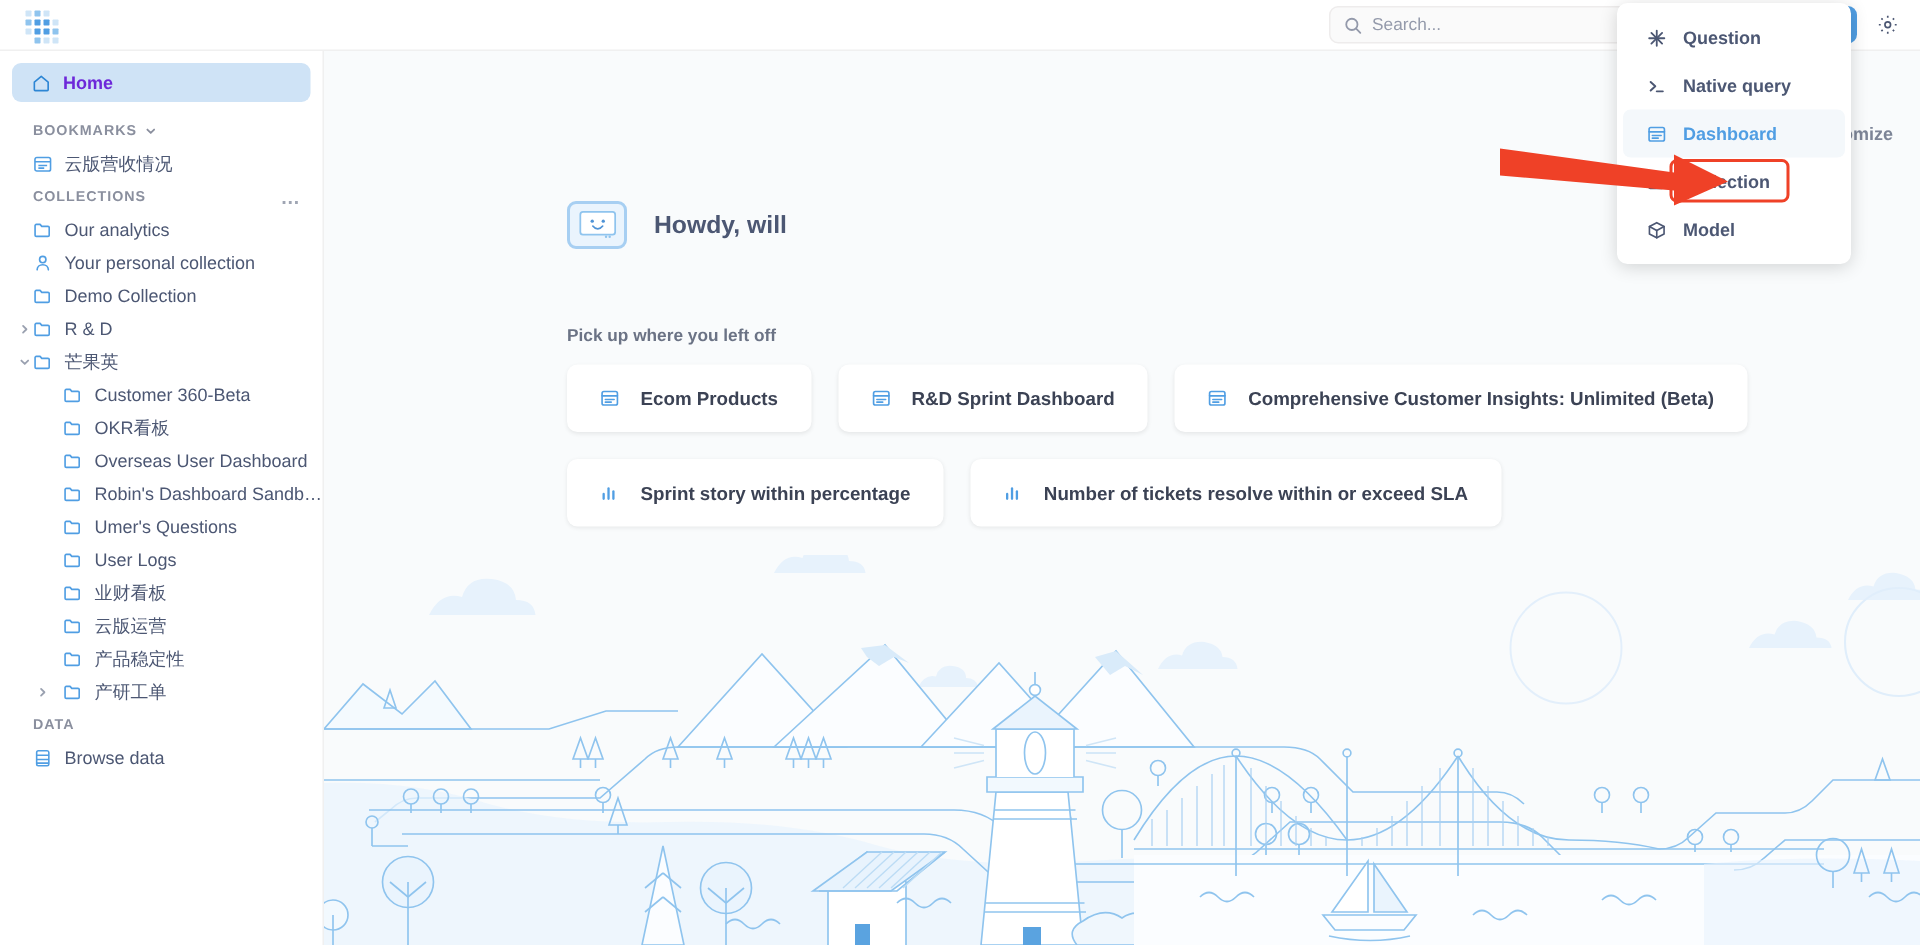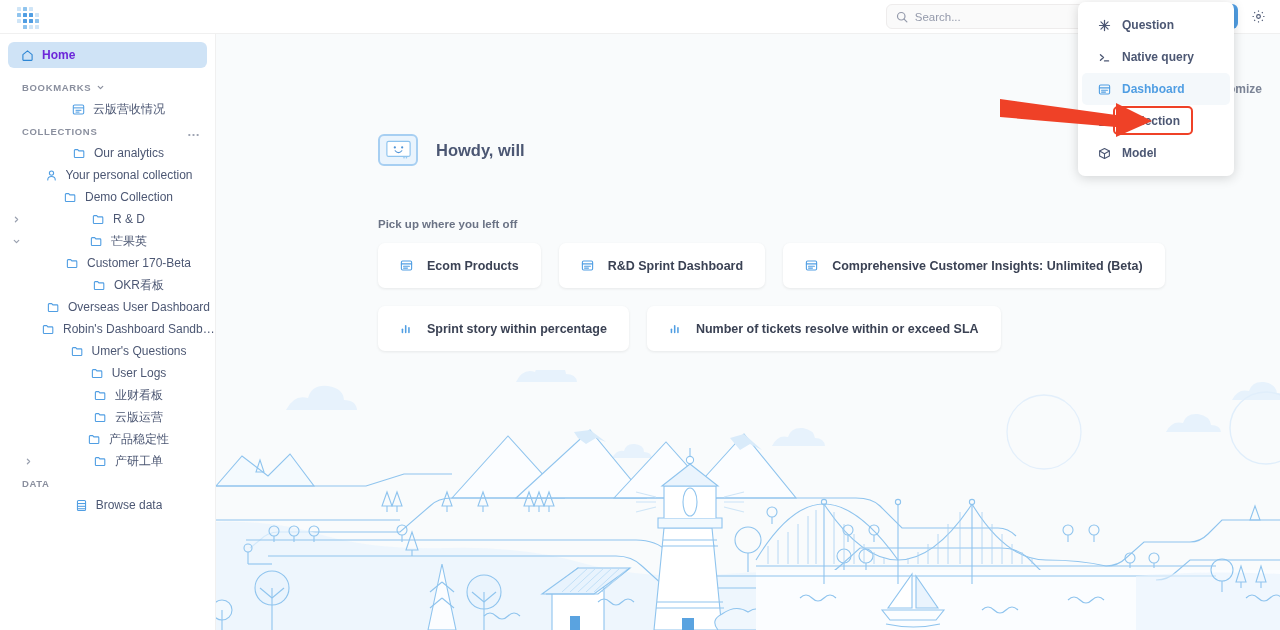--- a/index.html
+++ b/index.html
@@ -78,21 +78,20 @@
     font-size: 9.5px; font-weight: 700; letter-spacing: 0.07em;
     color: #8a8f9e; text-transform: uppercase;
   }
   .section-head .chev { margin-left: 5px; display: flex; }
   .section-head .dots { margin-left: auto; color: #9fa5b3; font-size: 13px; letter-spacing: 1px; line-height: 8px; cursor: pointer; }
   .nav-item {
     display: flex; align-items: center; gap: 8px;
     height: 22px; padding-left: 22px;
     color: #4c5773; font-size: 12px; cursor: pointer;
     position: relative;
-    justify-content: center;
   }
   .nav-item.ind1 { padding-left: 42px; }
   .nav-item .expander {
     position: absolute; left: 10px; width: 12px; height: 12px;
     display: flex; align-items: center; justify-content: center;
     color: #9aa1b0; cursor: pointer;
   }
   .nav-item.ind1 .expander { left: 22px; }
   .nav-item .txt { white-space: nowrap; overflow: hidden; text-overflow: ellipsis; }
   .ico { display: flex; align-items: center; justify-content: center; flex: 0 0 auto; }
@@ -298,21 +297,21 @@
               </svg>
             </span>
             <span class="txt">芒果英</span>
           </div>
           <div class="nav-item ind1">
             <span class="ico">
               <svg width="13" height="13" fill="none" stroke="#509ee3" stroke-width="1.35" stroke-linecap="round" stroke-linejoin="round" viewBox="0 0 16 16">
                 <path d="M1.7 4.2a1 1 0 0 1 1-1h3.1l1.4 1.6h5.1a1 1 0 0 1 1 1v6.2a1 1 0 0 1-1 1H2.7a1 1 0 0 1-1-1z"></path>
               </svg>
             </span>
-            <span class="txt">Customer 170-Beta</span>
+            <span class="txt">Customer 360-Beta</span>
           </div>
           <div class="nav-item ind1">
             <span class="ico">
               <svg width="13" height="13" fill="none" stroke="#509ee3" stroke-width="1.35" stroke-linecap="round" stroke-linejoin="round" viewBox="0 0 16 16">
                 <path d="M1.7 4.2a1 1 0 0 1 1-1h3.1l1.4 1.6h5.1a1 1 0 0 1 1 1v6.2a1 1 0 0 1-1 1H2.7a1 1 0 0 1-1-1z"></path>
               </svg>
             </span>
             <span class="txt">OKR看板</span>
           </div>
           <div class="nav-item ind1">

